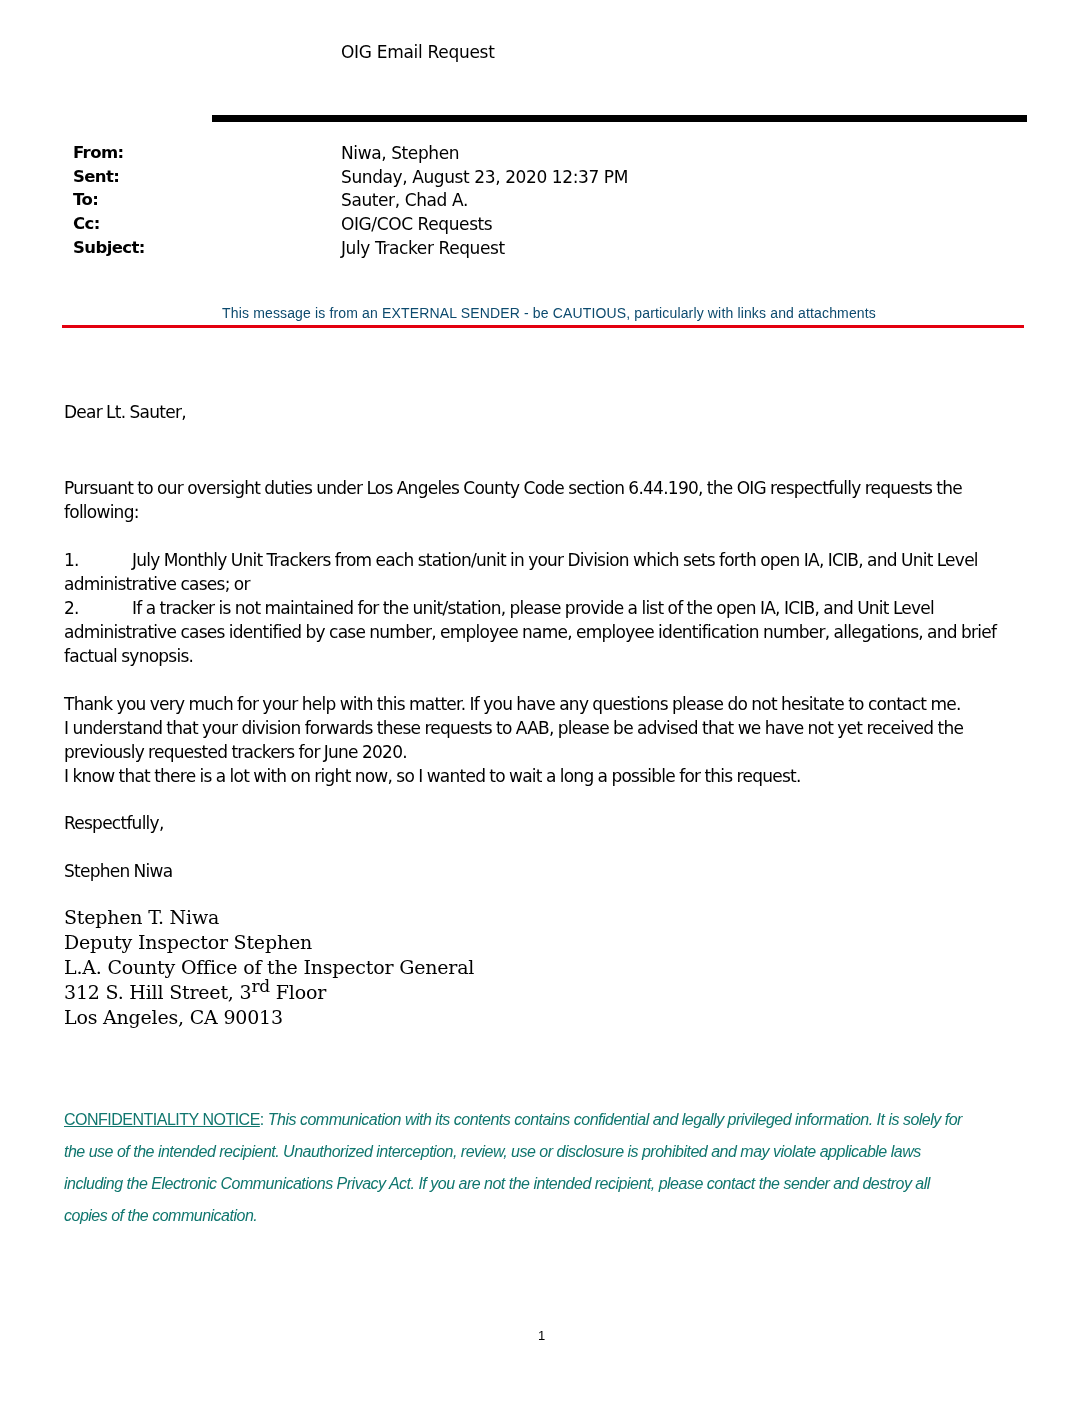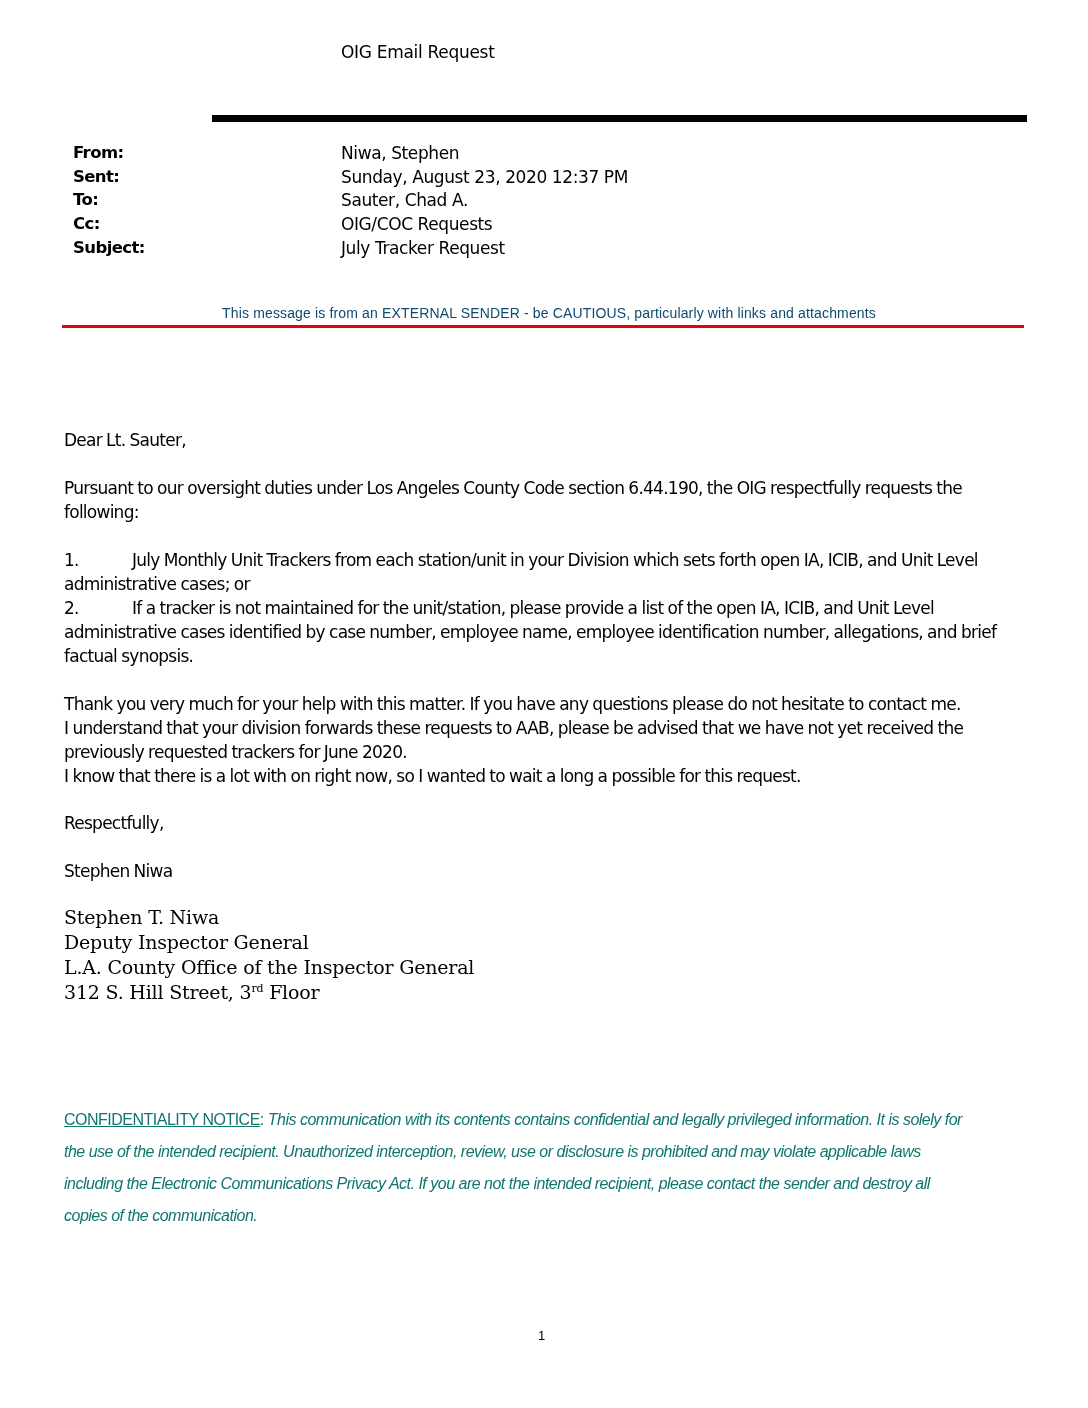--- a/index.html
+++ b/index.html
@@ -7,21 +7,21 @@
   .abs { position: absolute; }
   .title { left: 341px; top: 42px; font-size: 17px; font-family: "DejaVu Sans", sans-serif; letter-spacing: -0.3px; }
   .rule-black { left: 212px; top: 115px; width: 815px; height: 7px; background: #000; }
   .hdr-label { left: 73px; font-weight: bold; font-size: 16.5px; font-family: "DejaVu Sans", sans-serif; letter-spacing: -0.6px; }
   .hdr-value { left: 341px; font-size: 17px; font-family: "DejaVu Sans", sans-serif; letter-spacing: -0.4px; }
   .banner { left: 68px; top: 305px; width: 962px; text-align: center; color: #0c4a6e; font-size: 14px; font-family: "Liberation Sans", sans-serif; letter-spacing: 0.15px; }
   .rule-red { left: 62px; top: 325px; width: 962px; height: 3px; background: #e3000f; }
   .body-text { left: 64px; width: 960px; font-size: 17px; line-height: 24px; font-family: "DejaVu Sans", sans-serif; letter-spacing: -0.75px; word-spacing: -0.5px; }
   .num { display: inline-block; width: 68px; }
   .sig { left: 64px; font-family: "DejaVu Serif", serif; font-size: 19px; line-height: 25px; letter-spacing: -0.2px; }
-  .sig sup { font-size: 11px; line-height: 0; }
+  .sig sup { font-size: 17px; line-height: 0; }
   .conf { left: 64px; width: 900px; color: #0f766e; font-size: 16px; line-height: 32px; font-family: "Liberation Sans", sans-serif; font-style: italic; letter-spacing: -0.5px; }
   .conf-label { font-style: normal; text-decoration: underline; }
   .pagenum { left: 538px; top: 1328px; font-size: 13px; font-family: "Liberation Sans", sans-serif; }
 </style>
 </head>
 <body>
 
 <div class="abs title">OIG Email Request</div>
 <div class="abs rule-black"></div>
 
@@ -34,41 +34,42 @@
   <div class="abs hdr-value" style="top:190px">Sauter, Chad A.</div>
   <div class="abs hdr-label" style="top:214px">Cc:</div>
   <div class="abs hdr-value" style="top:214px">OIG/COC Requests</div>
   <div class="abs hdr-label" style="top:238px">Subject:</div>
   <div class="abs hdr-value" style="top:238px">July Tracker Request</div>
 </div>
 
 <div class="abs banner">This message is from an EXTERNAL SENDER - be CAUTIOUS, particularly with links and attachments</div>
 <div class="abs rule-red"></div>
 
-<div class="abs body-text" style="top:428px">Dear Lt. Sauter,</div>
+<div class="abs body-text" style="top:400px">Dear Lt. Sauter,</div>
 <div class="abs body-text" style="top:476px">Pursuant to our oversight duties under Los Angeles County Code section 6.44.190, the OIG respectfully requests the following:</div>
 
 <div class="abs body-text" style="top:548px">
   <span class="num">1.</span><span>July Monthly Unit Trackers from each station/unit in your Division which sets forth open IA, ICIB, and Unit Level administrative cases; or</span>
 </div>
 <div class="abs body-text" style="top:596px">
   <span class="num">2.</span><span>If a tracker is not maintained for the unit/station, please provide a list of the open IA, ICIB, and Unit Level administrative cases identified by case number, employee name, employee identification number, allegations, and brief factual synopsis.</span>
 </div>
 
 <div class="abs body-text" style="top:692px">Thank you very much for your help with this matter. If you have any questions please do not hesitate to contact me.</div>
 <div class="abs body-text" style="top:716px">I understand that your division forwards these requests to AAB, please be advised that we have not yet received the previously requested trackers for June 2020.</div>
 <div class="abs body-text" style="top:764px">I know that there is a lot with on right now, so I wanted to wait a long a possible for this request.</div>
 
 <div class="abs body-text" style="top:811px">Respectfully,</div>
 <div class="abs body-text" style="top:859px">Stephen Niwa</div>
 
 <div class="abs sig" style="top:905px">
   <div>Stephen T. Niwa</div>
-  <div>Deputy Inspector General</div>
+  <div>Deputy Inspector Stephen</div>
   <div>L.A. County Office of the Inspector General</div>
   <div><span>312 S. Hill Street, 3</span><sup>rd</sup><span> Floor</span></div>
+  <div>Los Angeles, CA 90013</div>
 </div>
 
 <div class="abs conf" style="top:1104px">
   <span class="conf-label">CONFIDENTIALITY NOTICE</span><span style="font-style:normal">: </span><span>This communication with its contents contains confidential and legally privileged information. It is solely for the use of the intended recipient. Unauthorized interception, review, use or disclosure is prohibited and may violate applicable laws including the Electronic Communications Privacy Act. If you are not the intended recipient, please contact the sender and destroy all copies of the communication.</span>
 </div>
 
 <div class="abs pagenum">1</div>
 
 </body></html>

